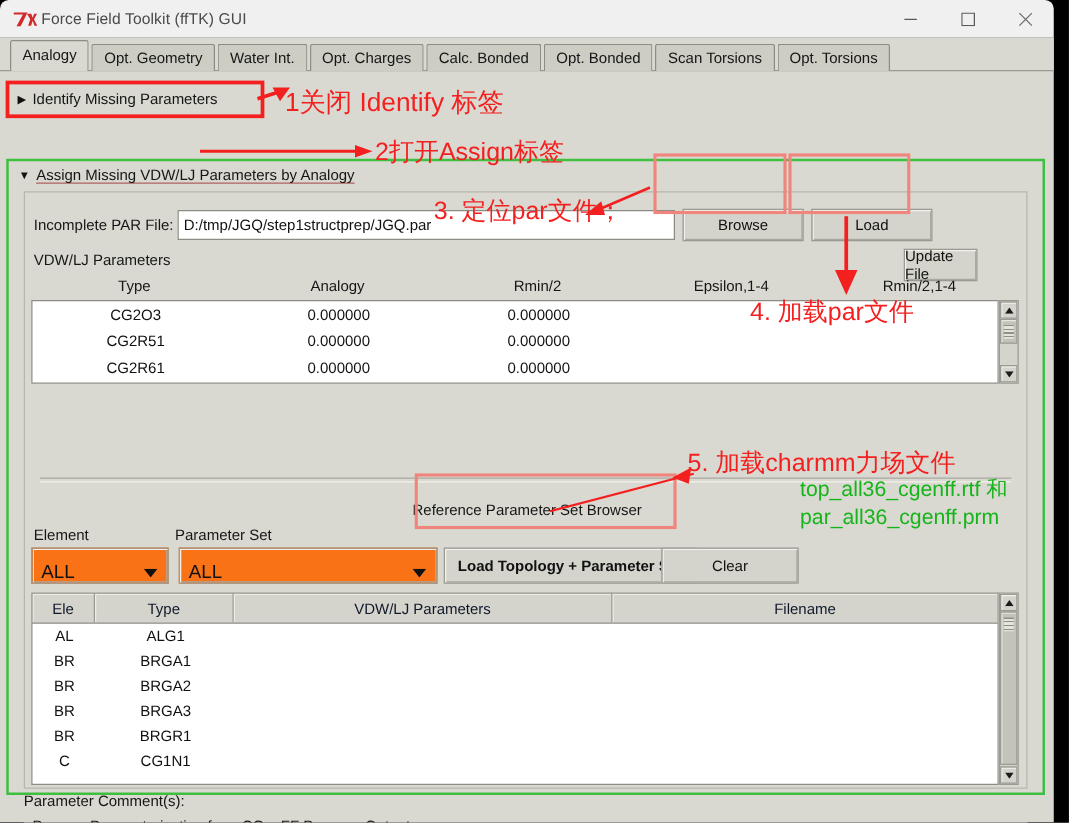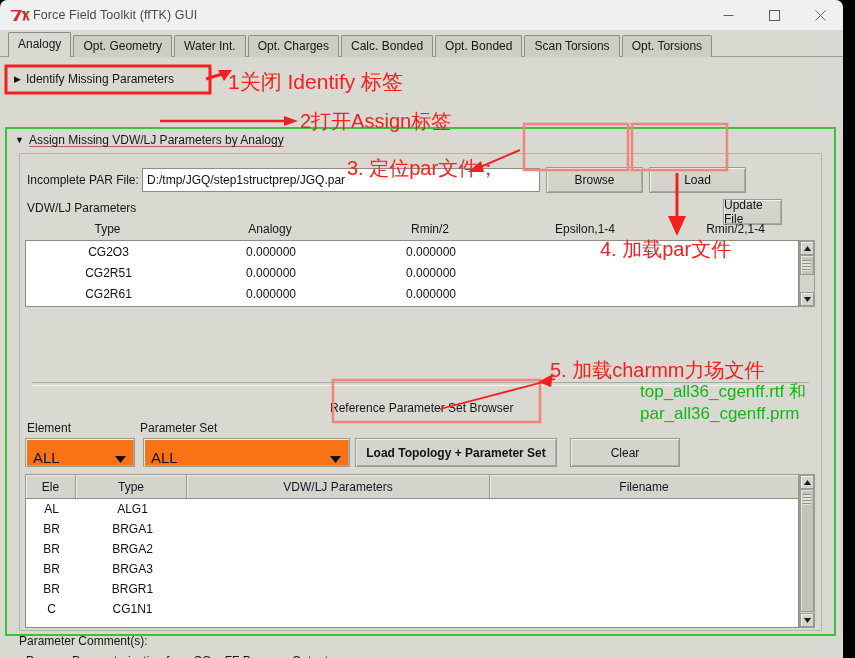--- a/index.html
+++ b/index.html
@@ -273,21 +273,21 @@
         <div class="combo" style="left:123px;top:284px;width:207px;height:29px;">
           <span>ALL</span>
           <span class="arrow">
             <svg width="11" height="7" viewBox="0 0 11 7">
                 <polygon points="0,0 11,0 5.5,7" fill="#111"></polygon>
               </svg>
           </span>
         </div>
 
         <div class="btn" style="left:335px;top:284px;width:202px;height:29px;font-weight:bold;">Load Topology + Parameter Set</div>
-        <div class="btn" style="left:550px;top:284px;width:110px;height:29px;">Clear</div>
+        <div class="btn" style="left:509px;top:284px;width:110px;height:29px;">Clear</div>
 
         <div class="hdrcells" style="left:5px;top:320px;">
           <div class="hc" style="width:51px;">Ele</div>
           <div class="hc" style="width:111px;">Type</div>
           <div class="hc" style="width:303px;">VDW/LJ Parameters</div>
           <div class="hc" style="width:309px;">Filename</div>
         </div>
 
         <div class="listbox" style="left:5px;top:344px;width:774px;height:130px;">
           <div class="lrow" style="height:20px;">

